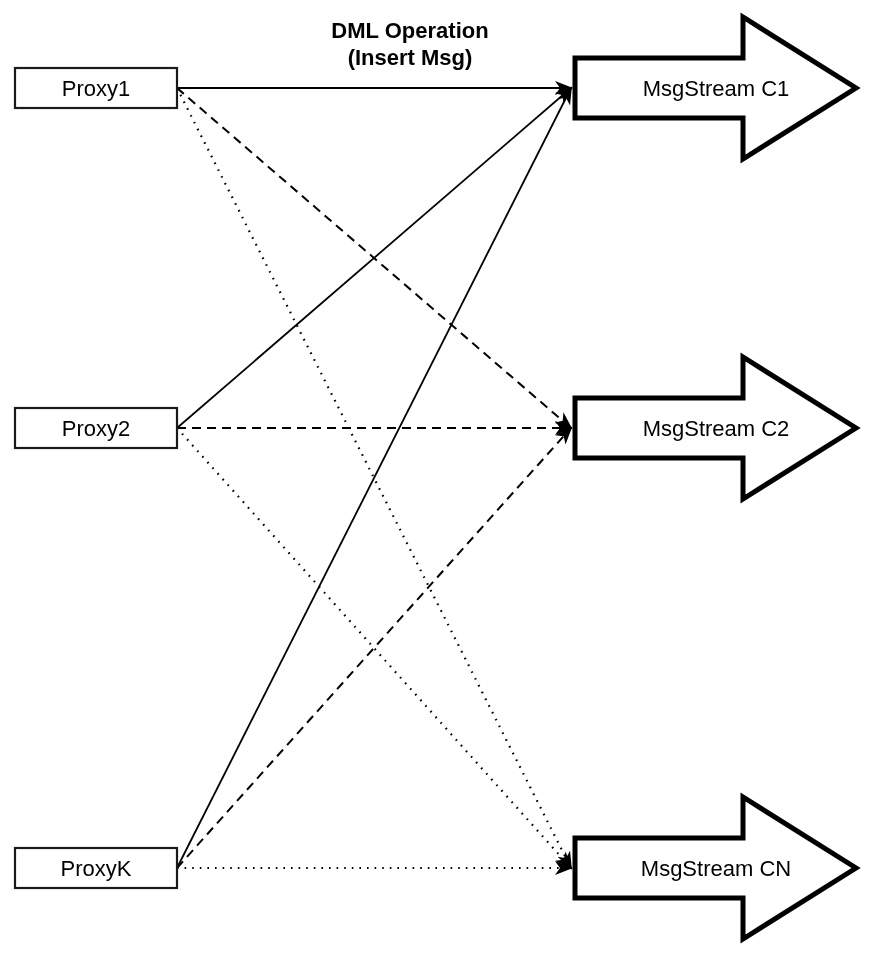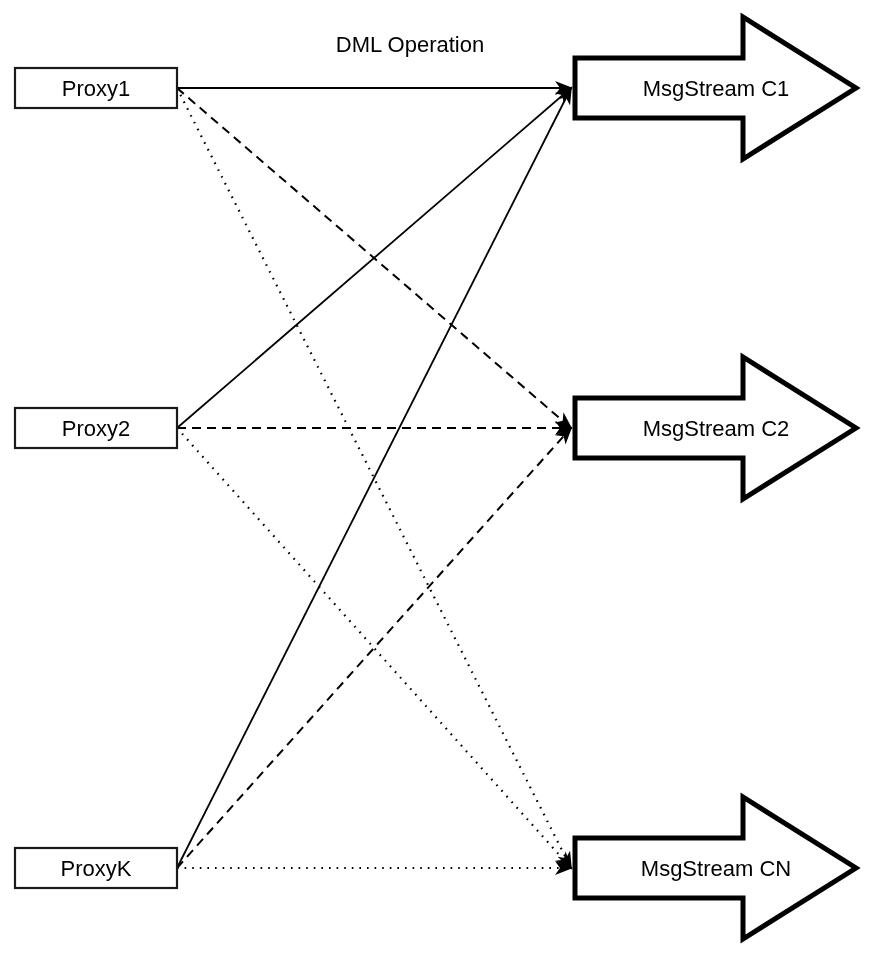--- a/index.html
+++ b/index.html
@@ -40,27 +40,28 @@
   .edge {
     stroke: #000000;
     stroke-width: 1.8;
     fill: none;
   }
   .edge.dashed { stroke-dasharray: 9 6; stroke-width: 2; }
   .edge.dotted { stroke-dasharray: 1.6 6; stroke-width: 2.2; }
   .title {
     position: absolute;
     left: 410px;
-    top: 31px;
+    top: 17px;
     transform: translateX(-50%);
     text-align: center;
     font-size: 22px;
     line-height: 27px;
     color: #000000;
     white-space: nowrap;
+    font-weight: bold;
   }
 </style>
 </head>
 <body>
 
 <div class="stage">
 
   <svg class="diagram" width="875" height="956" viewBox="0 0 875 956" xmlns="http://www.w3.org/2000/svg">
     <defs>
       <marker id="arrowhead" markerUnits="userSpaceOnUse" markerWidth="20" markerHeight="16" refX="16" refY="7" orient="auto">
@@ -102,15 +103,16 @@
       <text class="label" x="716" y="436">MsgStream C2</text>
     </g>
     <g>
       <polygon class="stream-arrow" points="575,838 743,838 743,797 856,868 743,939 743,898 575,898"></polygon>
       <text class="label" x="716" y="876">MsgStream CN</text>
     </g>
   </svg>
 
   <div class="title">
     <div>DML Operation</div>
+    <div>(Insert Msg)</div>
   </div>
 
 </div>
 
 </body></html>

